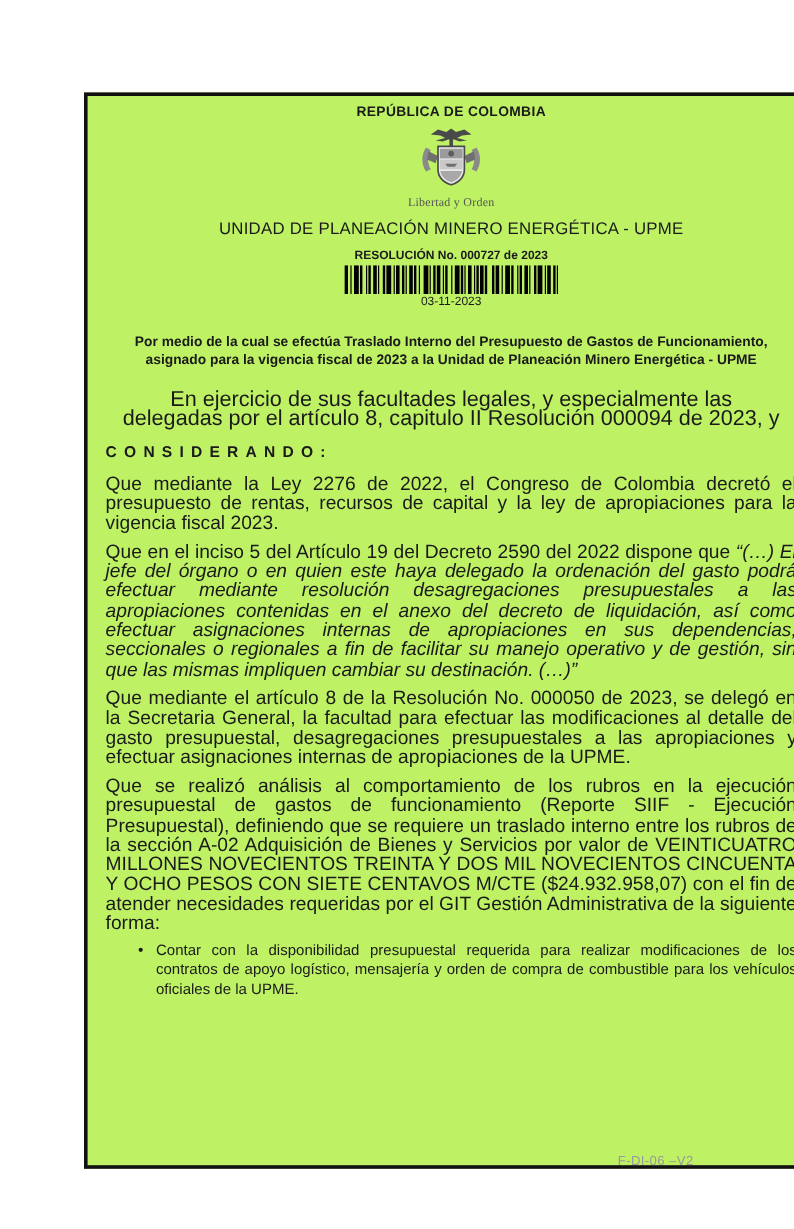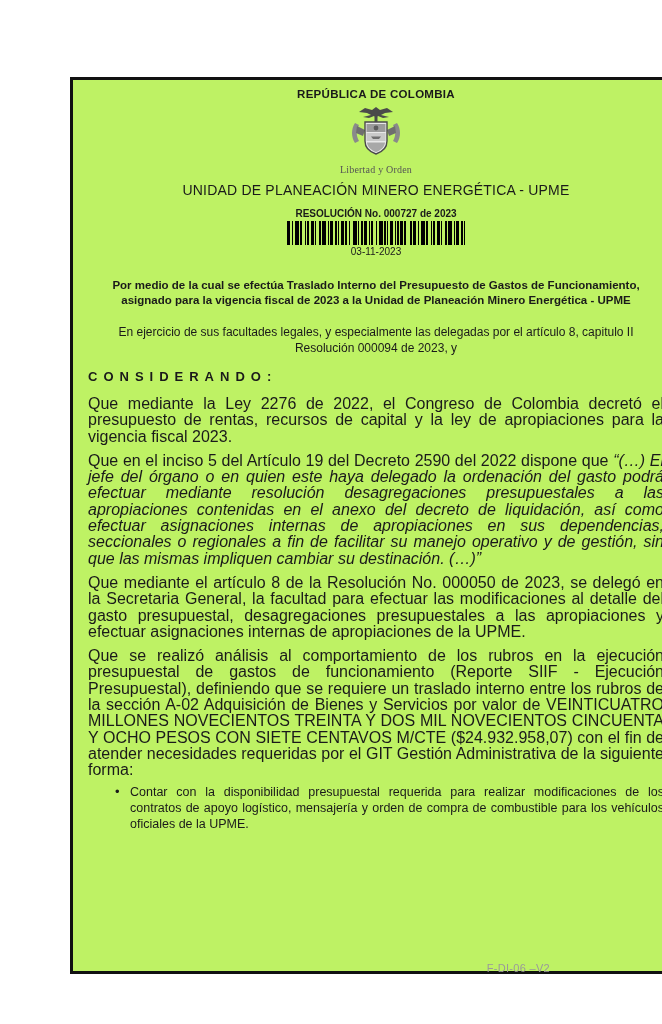--- a/index.html
+++ b/index.html
@@ -39,42 +39,42 @@
   .radicado { font-size: 11px; font-weight: 700; margin-top: 18px; }
   .subject {
     font-family: Liberation Sans, sans-serif;
     font-weight: 700; font-size: 11.5px; line-height: 14.5px;
     margin: 21px 4px 0 4px; text-align: center;
   }
   .issuer {
     font-size: 12.5px; font-weight: 700; line-height: 16px;
     margin: 27px 30px 0 30px; text-align: center;
   }
-  .powers { font-size: 12px; line-height: 16px; margin: 17px 10px 0 10px; text-align: center; }
+  .powers { font-size: 18px; line-height: 16px; margin: 17px 10px 0 10px; text-align: center; }
   .considering {
     font-size: 13px; font-weight: 700; letter-spacing: 6px;
     margin-top: 13px; text-align: left;
   }
   p.body-par {
     font-size: 16px; line-height: 16.3px;
     text-align: justify; margin-top: 8px;
   }
   p.body-par.first { margin-top: 12px; }
   .it { font-style: italic; }
   ul.points { margin-top: 5px; list-style: none; padding-left: 27px; }
   ul.points li {
     font-size: 12.5px; line-height: 16.2px; text-align: justify;
     padding-left: 15px; position: relative;
   }
   ul.points li::before {
     content: "•"; position: absolute; left: 0; top: 0;
     font-size: 13px;
   }
   .page-footer {
-    position: absolute; top: 962px; right: 112px;
+    position: absolute; top: 962px; right: 84px;
     font-size: 11px; color: #9a9a9a; letter-spacing: .3px;
   }
 </style>
 </head>
 <body>
 
 <div class="frame">
 
   <div class="republic center">REPÚBLICA DE COLOMBIA</div>
 

